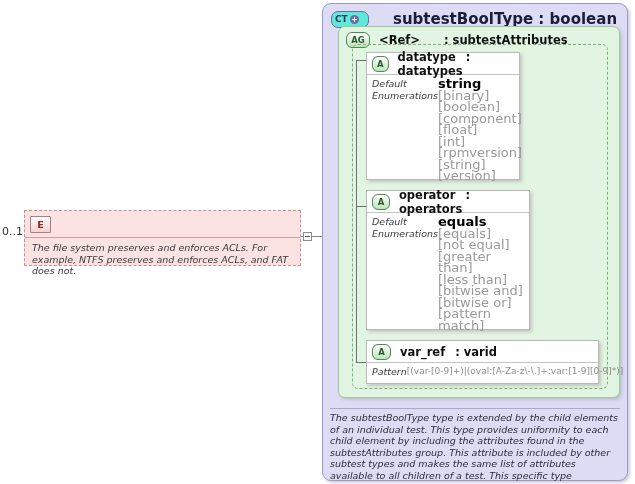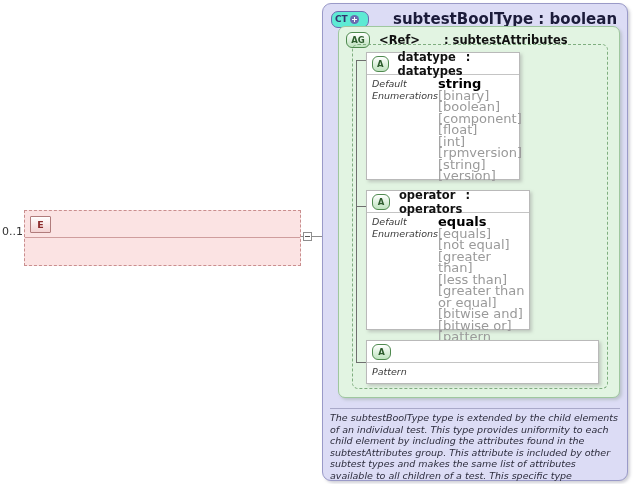--- a/index.html
+++ b/index.html
@@ -173,20 +173,21 @@
 <body>
 
 <div class="canvas">
 
   <div class="cardinality">0..1</div>
 
   <div class="element-box">
     <div class="element-head">
       <div class="badge-e">E</div>
     </div>
+    <div class="element-doc">The file system preserves and enforces ACLs. For example, NTFS preserves and enforces ACLs, and FAT does not.</div>
   </div>
 
   <div class="conn-line" style="left:301px;top:236px;width:3px;height:1px;"></div>
   <div class="collapse-box"></div>
   <div class="conn-line" style="left:312px;top:236px;width:10px;height:1px;"></div>
 
   <div class="ct-panel">
     <div class="ct-head">
       <div class="badge-ct">
         <span>CT</span>
@@ -259,33 +260,38 @@
       <div class="facet-labels">
         <div>Default</div>
         <div>Enumerations</div>
       </div>
       <div class="facet-values">
         <div class="val-default">equals</div>
         <div class="val-enum">[equals]</div>
         <div class="val-enum">[not equal]</div>
         <div class="val-enum">[greater than]</div>
         <div class="val-enum">[less than]</div>
-        <div class="val-enum">[greater than or equal]</div>
         <div class="val-enum">[bitwise and]</div>
         <div class="val-enum">[bitwise or]</div>
         <div class="val-enum">[pattern match]</div>
       </div>
     </div>
   </div>
 
   <div class="attr-box" style="left:366px;top:340px;width:233px;height:44px;">
     <div class="attr-head">
       <div class="badge-a">A</div>
+      <div class="attr-title">
+        <span class="nm">var_ref</span>
+        <span>:</span>
+        <span>varid</span>
+      </div>
     </div>
     <div class="pattern-row">
       <div class="pattern-label">Pattern</div>
+      <div class="pattern-value">[(var-[0-9]+)|(oval:[A-Za-z\-\.]+:var:[1-9][0-9]*)]</div>
     </div>
   </div>
 
   <div class="doc-sep"></div>
   <div class="ct-doc">The subtestBoolType type is extended by the child elements of an individual test.  This type provides uniformity to each child element by including the attributes found in the subtestAttributes group.  This attribute is included by other subtest types and makes the same list of attributes available to all children of a test.  This specific type describes simple boolean data.</div>
 
 </div>
 
 </body></html>

